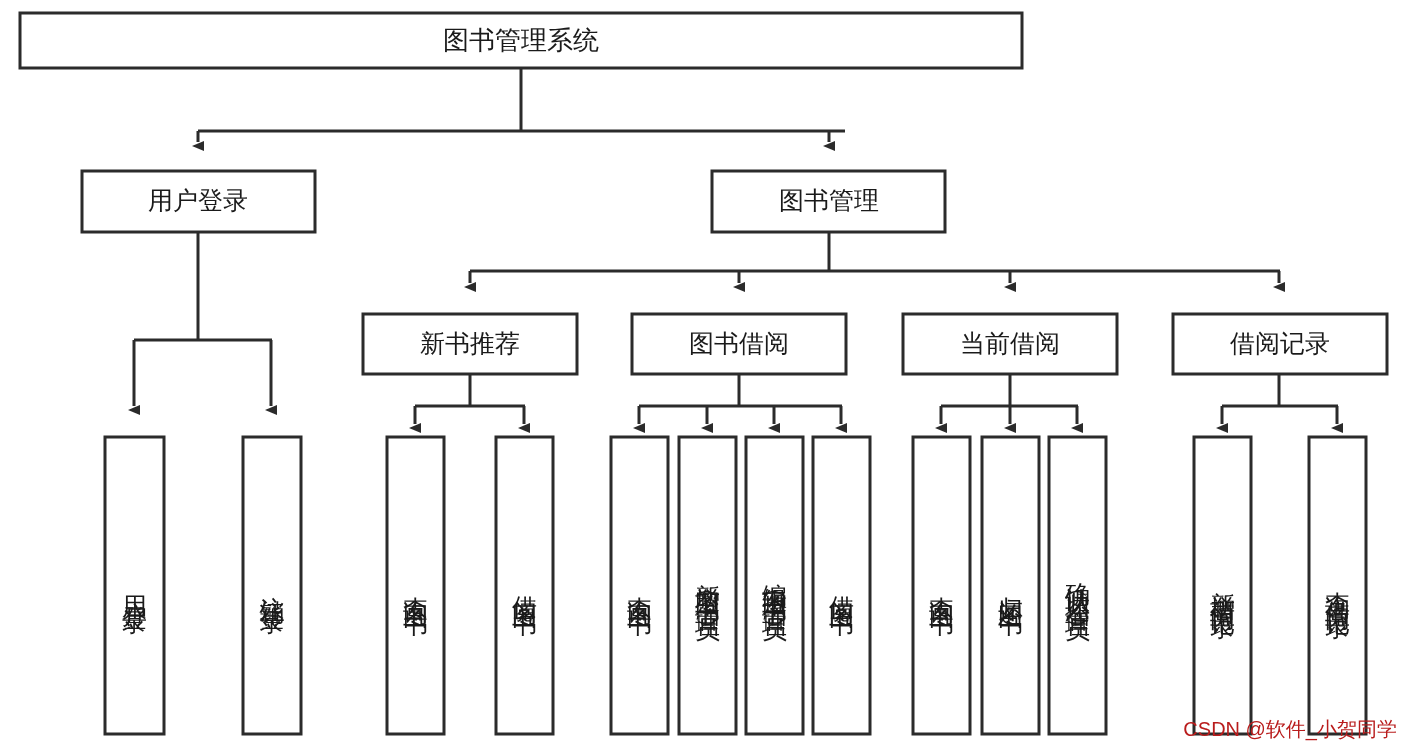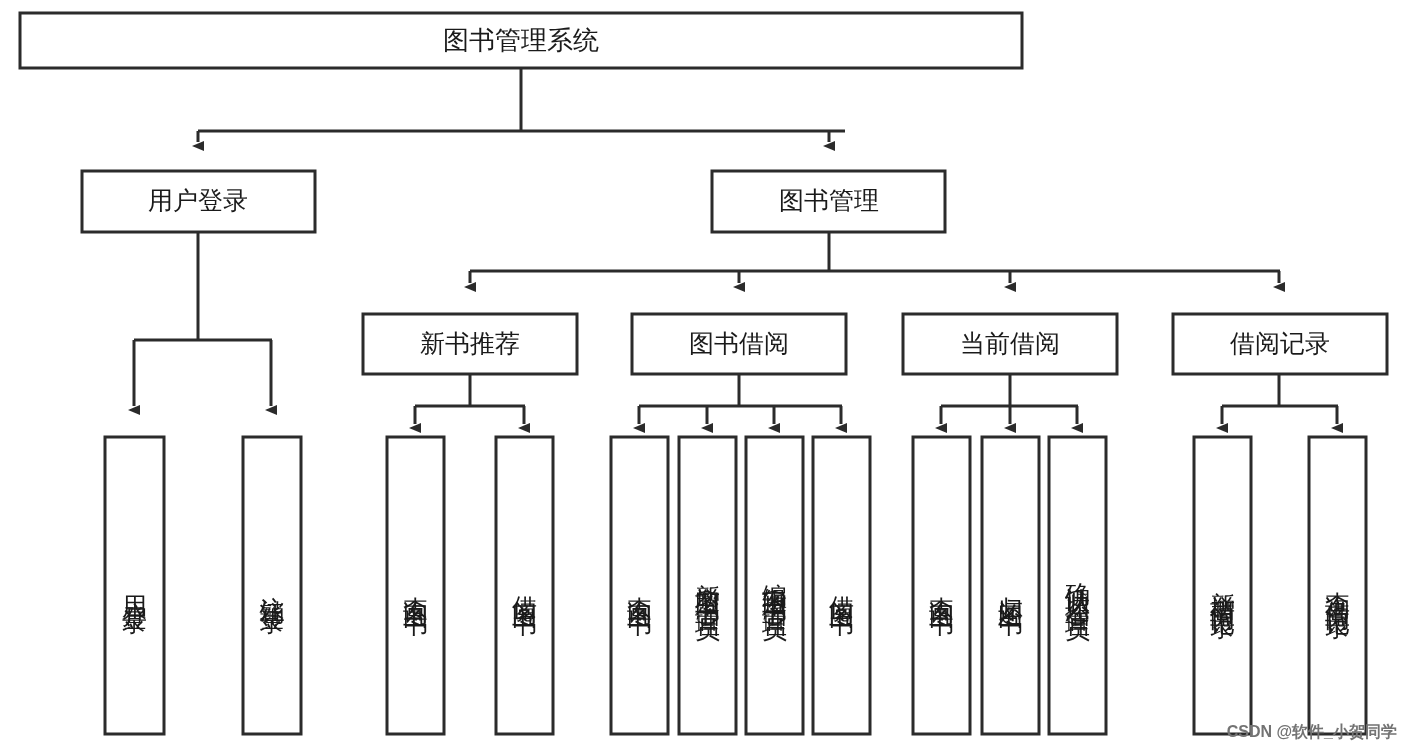--- a/index.html
+++ b/index.html
@@ -8,22 +8,22 @@
   svg.diagram{position:absolute;top:0;left:0;width:1405px;height:747px;}
   .node-box{fill:#ffffff;stroke:#2b2b2b;stroke-width:3;}
   .connector{stroke:#2b2b2b;stroke-width:3;fill:none;}
   .arrow-head{fill:#2b2b2b;stroke:none;}
   .node-label{fill:#1a1a1a;font-family:"Liberation Sans","DejaVu Sans",sans-serif;
     font-size:25px;text-anchor:middle;dominant-baseline:middle;}
   .node-label-root{font-size:26px;}
   .leaf-label{position:absolute;display:flex;align-items:center;justify-content:center;
     writing-mode:vertical-rl;text-orientation:upright;letter-spacing:5px;
     font-size:25px;color:#1a1a1a;line-height:1;white-space:nowrap;pointer-events:none;}
-  .watermark{position:absolute;right:8px;bottom:4px;font-size:16px;color:#737373;
-    font-family:"Liberation Sans","DejaVu Sans",sans-serif;white-space:nowrap;font-weight:bold;}
+  .watermark{position:absolute;right:8px;bottom:4px;font-size:20px;color:#b91c1c;
+    font-family:"Liberation Sans","DejaVu Sans",sans-serif;white-space:nowrap;}
 </style>
 </head>
 <body>
 
 <div id="diagram-root">
 
   <svg class="diagram" viewBox="0 0 1405 747">
     <defs>
       <marker id="arrow" markerWidth="10" markerHeight="12" refX="1" refY="6" orient="auto" markerUnits="userSpaceOnUse">
         <path class="arrow-head" d="M0,0 L10,0 L5,12 Z"></path>

